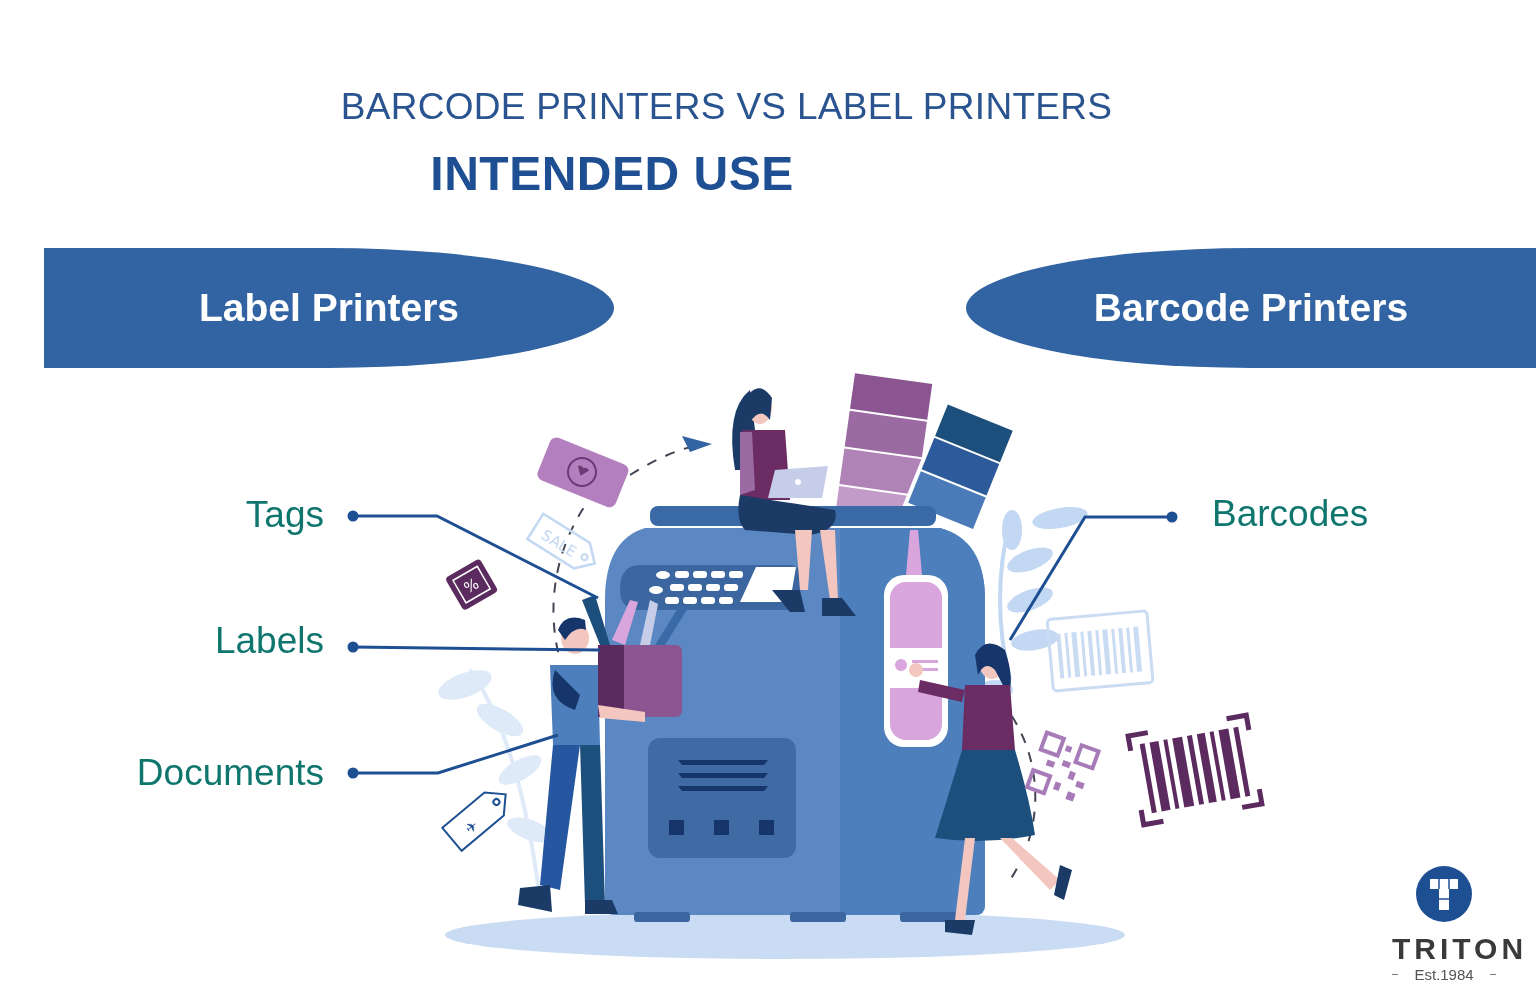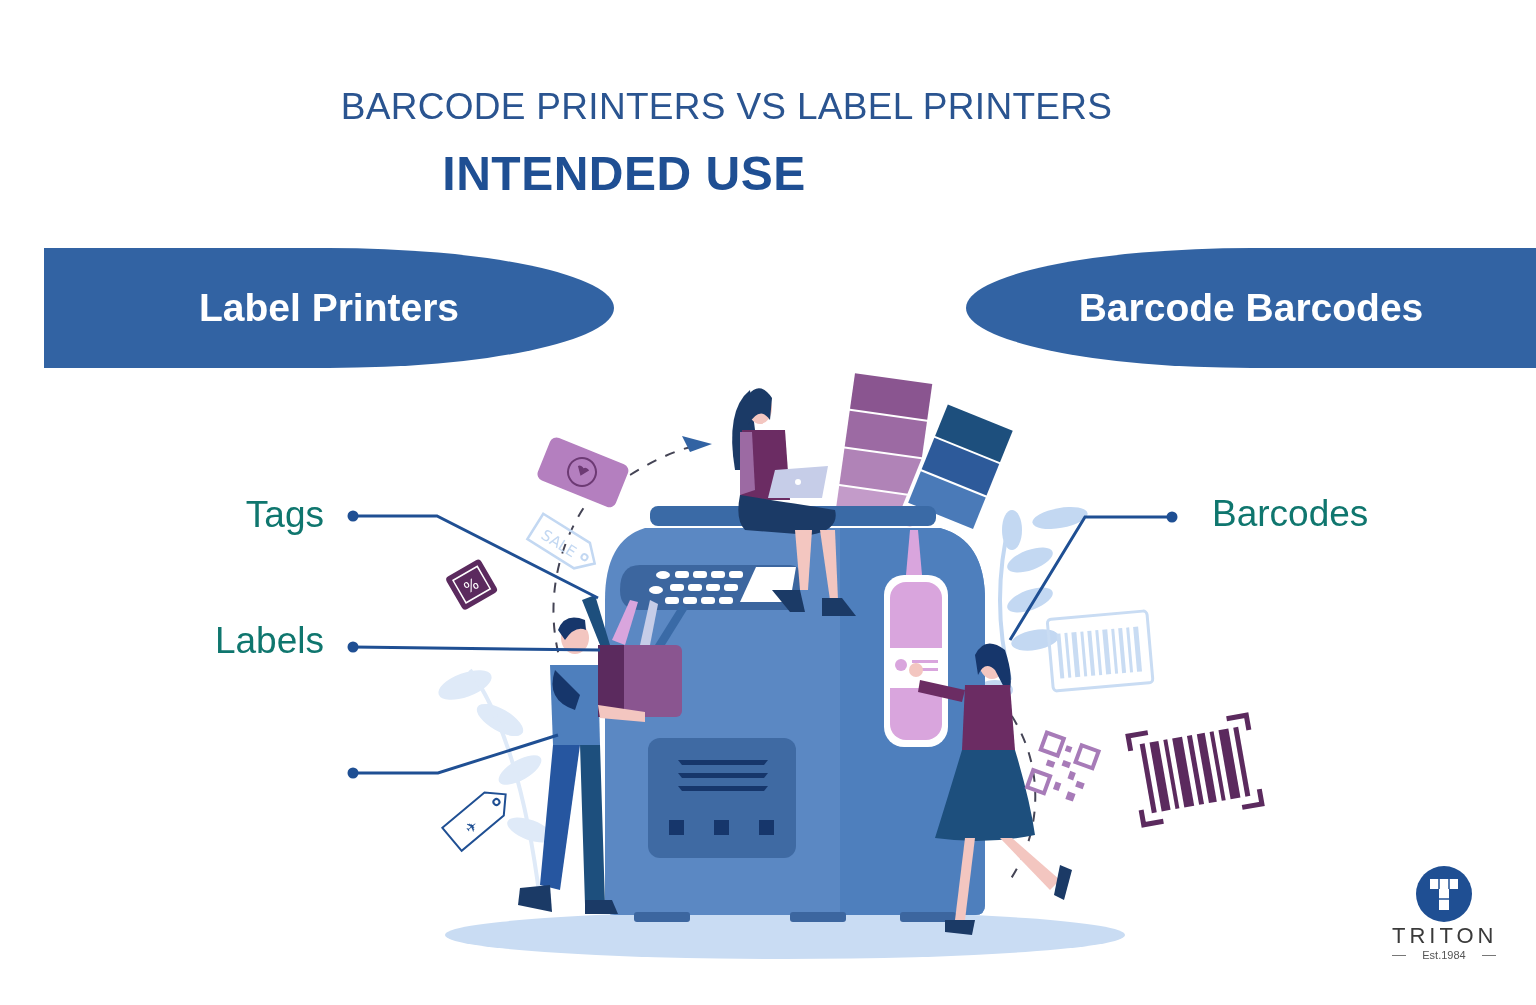--- a/index.html
+++ b/index.html
@@ -5,21 +5,21 @@
   html, body { margin: 0; padding: 0; }
   body {
     width: 1536px; height: 1005px; background: #ffffff; position: relative; overflow: hidden;
     font-family: "Liberation Sans", "DejaVu Sans", sans-serif;
   }
   .subtitle {
     position: absolute; left: 0; width: 1453px; top: 86px; text-align: center;
     font-size: 37px; color: #2a5490; letter-spacing: 0.3px; font-weight: normal;
   }
   .title {
-    position: absolute; left: 12px; width: 1224px; top: 146px; text-align: center;
+    position: absolute; left: 0; width: 1224px; top: 146px; text-align: center;
     font-size: 48px; color: #1f4f93; font-weight: bold; letter-spacing: 0.5px;
   }
   .pill {
     position: absolute; top: 248px; height: 120px; background: #3263a3; color: #fff;
     font-weight: bold; font-size: 39px; display: flex; align-items: center; justify-content: center;
   }
   .pill.left { left: 0; width: 570px; border-radius: 0 285px 285px 0 / 0 60px 60px 0; padding-right: 0; margin-left: 44px; }
   .pill.right { left: 966px; width: 570px; border-radius: 285px 0 0 285px / 60px 0 0 60px; }
   .pill.left span { margin-left: 0; position: relative; left: 0; }
   .pill-text { display: block; }
@@ -30,38 +30,38 @@
   }
   .item-label.right { text-align: left; }
   svg.scene { position: absolute; left: 0; top: 0; }
 
   .logo { position: absolute; left: 1392px; top: 866px; width: 104px; text-align: center; }
   .logo-circle {
     width: 56px; height: 56px; border-radius: 50%; background: #1f4f93; margin: 0 auto;
     position: relative;
   }
   .logo-name {
-    font-size: 22px; font-weight: normal; letter-spacing: 4px; color: #3a3a3a; margin-top: 1px;
+    font-size: 30px; font-weight: bold; letter-spacing: 4px; color: #3a3a3a; margin-top: 10px;
   }
   .logo-est {
-    font-size: 11px; color: #555; display: flex; align-items: center; justify-content: center; gap: 16px;
+    font-size: 15px; color: #555; display: flex; align-items: center; justify-content: center; gap: 16px;
   }
   .logo-est .rule { display: inline-block; width: 22px; height: 1px; background: #777; }
 </style>
 </head>
 <body>
 
 <div class="subtitle">BARCODE PRINTERS VS LABEL PRINTERS</div>
 <div class="title">INTENDED USE</div>
 
 <div class="pill left">
   <span class="pill-text">Label Printers</span>
 </div>
 <div class="pill right">
-  <span class="pill-text">Barcode Barcodes</span>
+  <span class="pill-text">Barcode Printers</span>
 </div>
 
 <svg class="scene" width="1536" height="1005" viewBox="0 0 1536 1005">
 
   <ellipse cx="785" cy="935" rx="340" ry="24" fill="#c9dcf3"></ellipse>
 
   <g fill="#dfeaf8">
     <ellipse cx="465" cy="685" rx="28" ry="12" transform="rotate(-20 465 685)"></ellipse>
     <ellipse cx="500" cy="720" rx="26" ry="11" transform="rotate(30 500 720)"></ellipse>
     <ellipse cx="520" cy="770" rx="24" ry="10" transform="rotate(-30 520 770)"></ellipse>
@@ -278,20 +278,21 @@
     <circle cx="353" cy="516" r="5.5"></circle>
     <circle cx="353" cy="647" r="5.5"></circle>
     <circle cx="353" cy="773" r="5.5"></circle>
     <circle cx="1172" cy="517" r="5.5"></circle>
   </g>
 </svg>
 
 <div class="item-label" style="left:140px; width:184px; top:490px;">Tags</div>
 <div class="item-label" style="left:140px; width:184px; top:616px;">Labels</div>
 <div class="item-label" style="left:60px; width:264px; top:748px;">
+  <div>Documents</div>
 </div>
 
 <div class="item-label right" style="left:1212px; width:220px; top:489px;">Barcodes</div>
 
 <div class="logo">
   <div class="logo-circle">
     <svg width="56" height="56" viewBox="0 0 56 56">
       <rect x="14" y="13" width="28" height="10" fill="#fff"></rect>
       <rect x="23" y="23" width="10" height="21" fill="#fff"></rect>
       <line x1="23" y1="13" x2="23" y2="23" stroke="#1f4f93" stroke-width="1.5"></line>

